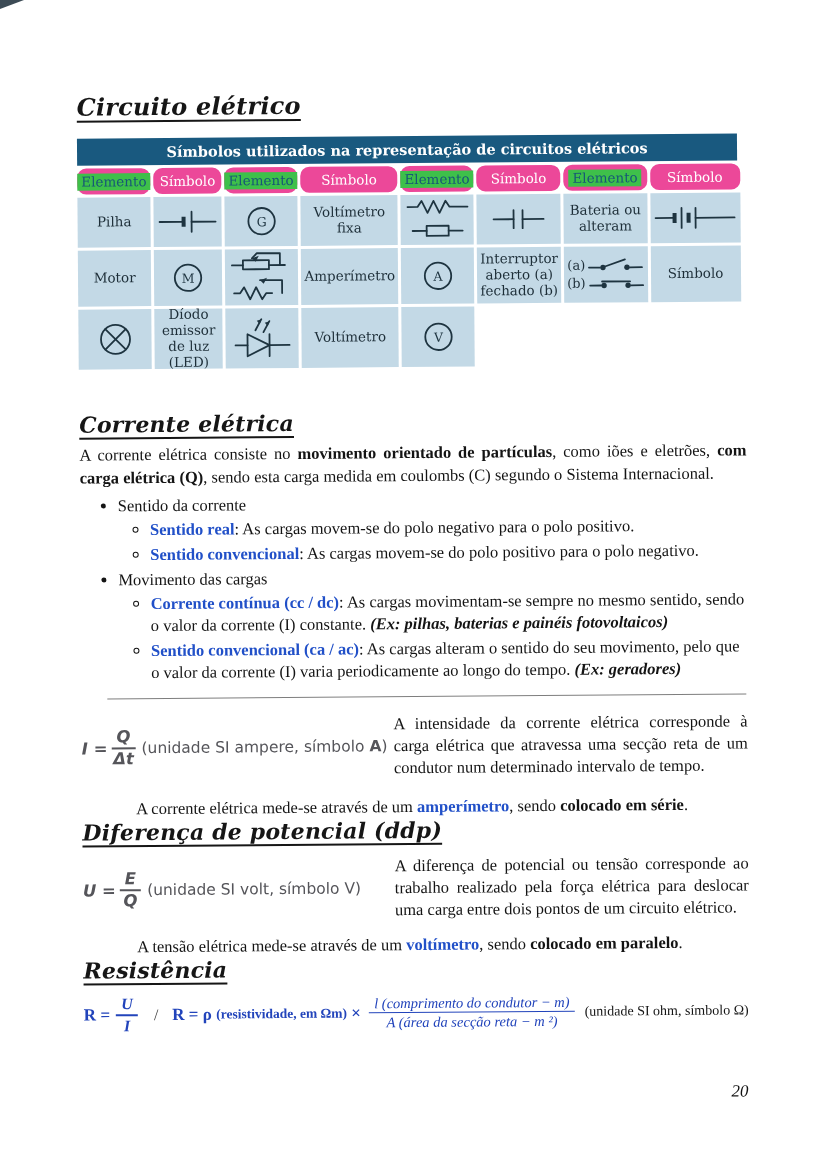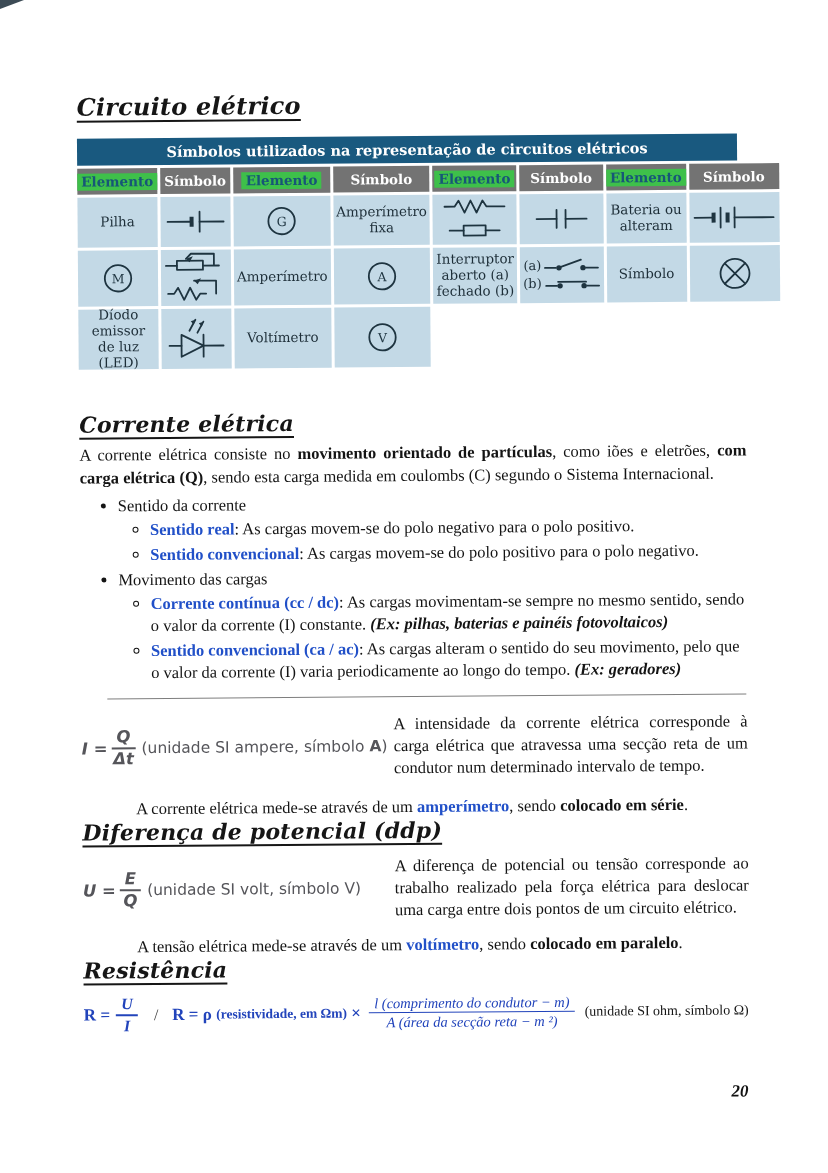--- a/index.html
+++ b/index.html
@@ -14,22 +14,22 @@
        margin:0;letter-spacing:.2px;}
   h1.sec{font-size:24px;}
   h2.sec{font-size:22px;}
 
   
   .sym-table{margin-top:17px;width:660px;background:#fff;}
   .tbl-title{background:#19597f;color:#fff;font-family:"DejaVu Serif", serif;font-weight:bold;
        font-size:14.5px;text-align:center;height:27px;line-height:27px;margin-bottom:3px;}
   .tbl-grid{display:grid;grid-template-columns:1fr 1.12fr .97fr .93fr 1.04fr 1.02fr 1.1fr .92fr;
        grid-template-rows:26px 50px 56px 60px;gap:3px;background:#fff;}
-  .hcell{background:#737373;display:flex;align-items:center;justify-content:center;
-       font-family:"DejaVu Serif", serif;font-size:13.5px;font-weight:bold;color:#fff;}
+  .hcell{background:#ec4899;display:flex;align-items:center;justify-content:center;
+       font-family:"DejaVu Serif", serif;font-size:13.5px;font-weight:normal;color:#fff;border-radius:9px;}
   .hcell .hl{background:#3ec04a;color:#175677;padding:0 4px;line-height:17px;}
   .cell{background:#c3d9e6;display:flex;flex-direction:column;align-items:center;justify-content:center;
        text-align:center;font-family:"DejaVu Serif", serif;font-size:13.5px;color:#1d2e38;
        line-height:1.18;padding:2px 3px;box-sizing:border-box;}
   .cell svg{display:block;}
   .sw-line{display:flex;align-items:center;gap:3px;font-size:13px;}
   svg .st{stroke:#1e3440;stroke-width:1.8;fill:none;stroke-linecap:round;stroke-linejoin:round;}
   svg .fl{fill:#1e3440;stroke:none;}
   svg text{font-family:"DejaVu Serif", serif;font-size:12.5px;fill:#1e3440;}
 
@@ -63,21 +63,21 @@
   .resist{margin-top:12px;display:flex;align-items:center;font-size:17px;color:#2244bb;
        font-family:"Liberation Serif", serif;}
   .resist .rb{font-weight:bold;white-space:pre;}
   .resist .frac{font-style:italic;font-weight:bold;font-size:16px;margin:0 2px;}
   .resist .slash{color:#444;margin:0 14px;font-size:16px;}
   .resist .small{font-size:13.5px;font-weight:bold;white-space:pre;}
   .resist .bigfrac{font-size:14.5px;font-style:italic;font-weight:normal;margin:0 4px;}
   .resist .bigfrac .num{border-bottom-width:1.5px;}
   .resist .rnote{color:#141414;font-size:14px;margin-left:6px;white-space:nowrap;}
 
-  .page-number{position:absolute;right:84px;top:1084px;font-weight:bold;font-style:italic;
+  .page-number{position:absolute;right:84px;top:1084px;font-weight:normal;font-style:italic;
        font-size:17px;color:#111;}
 </style>
 </head>
 <body>
 
 <div class="corner-mark"></div>
 
 <div class="page">
 
   <h1 class="sec">Circuito elétrico</h1>
@@ -119,21 +119,21 @@
           <line class="st" x1="35" y1="3" x2="35" y2="23"></line>
             <line class="st" x1="35" y1="13" x2="59" y2="13"></line>
         </svg>
       </div>
       <div class="cell">
         <svg width="32" height="32" viewBox="0 0 32 32">
           <circle class="st" cx="16" cy="16" r="13.2"></circle>
           <text x="16" y="21" text-anchor="middle">G</text>
         </svg>
       </div>
-      <div class="cell">Amperímetro fixa</div>
+      <div class="cell">Voltímetro fixa</div>
       <div class="cell">
         <svg width="66" height="44" viewBox="0 0 66 44">
           <path class="st" d="M3 9 H13 L17 3 L23 15 L29 3 L35 15 L41 3 L45 9 H63"></path>
           <line class="st" x1="8" y1="33" x2="22" y2="33"></line>
             <rect class="st" x="22" y="28" width="22" height="10"></rect>
             <line class="st" x1="44" y1="33" x2="58" y2="33"></line>
         </svg>
       </div>
       <div class="cell">
         <svg width="54" height="24" viewBox="0 0 54 24">
@@ -148,20 +148,21 @@
       <div class="cell">
         <svg width="84" height="26" viewBox="0 0 84 26">
           <line class="st" x1="2" y1="13" x2="19" y2="13"></line>
             <rect class="fl" x="19" y="8" width="4" height="10"></rect>
           <line class="st" x1="28" y1="3" x2="28" y2="23"></line>
             <rect class="fl" x="33" y="8" width="4" height="10"></rect>
           <line class="st" x1="42" y1="3" x2="42" y2="23"></line>
             <line class="st" x1="42" y1="13" x2="81" y2="13"></line>
         </svg>
       </div>
+      <div class="cell">Motor</div>
       <div class="cell">
         <svg width="32" height="32" viewBox="0 0 32 32">
           <circle class="st" cx="16" cy="16" r="13.2"></circle>
           <text x="16" y="21" text-anchor="middle">M</text>
         </svg>
       </div>
       <div class="cell">
         <svg width="64" height="52" viewBox="0 0 64 52">
           <line class="st" x1="2" y1="14" x2="13" y2="14"></line>
             <rect class="st" x="13" y="9" width="26" height="9"></rect>

